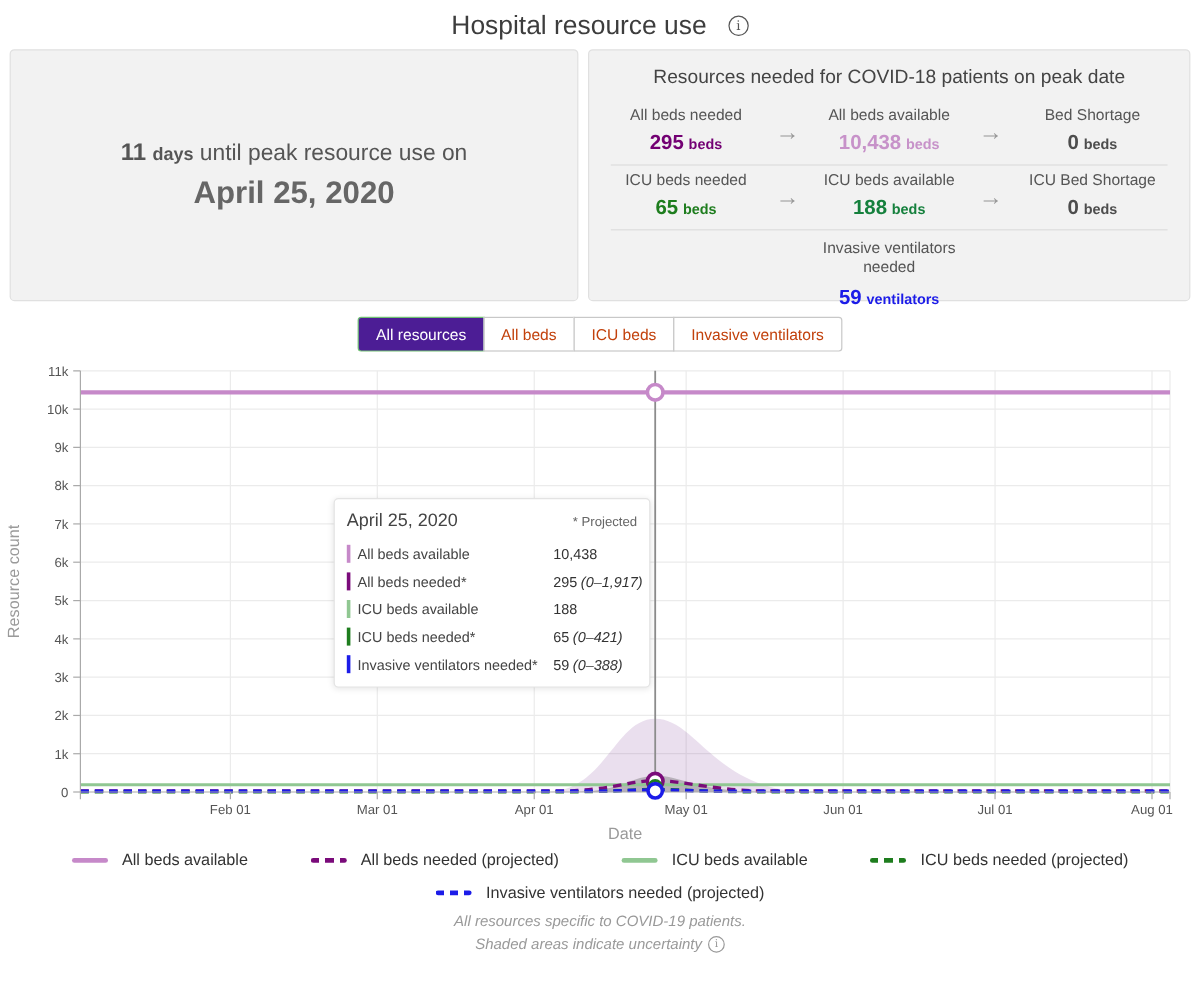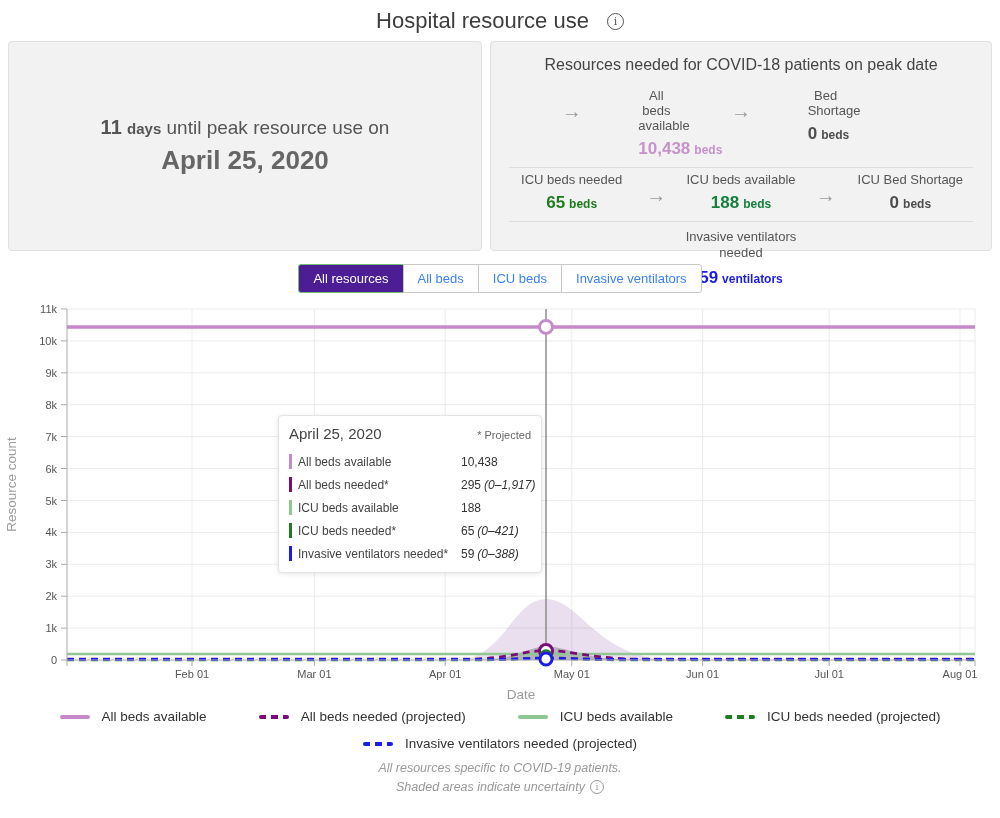--- a/index.html
+++ b/index.html
@@ -45,21 +45,21 @@
   .c-purple-dark { color: #730073; }
   .c-purple-light { color: #c792c9; }
   .c-green-dark { color: #1e7d1e; }
   .c-green-light { color: #15803d; }
   .c-blue { color: #1c1ce8; }
   .c-gray-dark { color: #4d4d4d; }
   
   .tabs { display: flex; justify-content: center; margin-top: 13px; }
   .tab {
     font-family: "Liberation Sans", sans-serif;
-    font-size: 13px; color: #3b82f6; background: #fff; border: 1px solid #c8c8c8;
+    font-size: 13px; color: #c2410c; background: #fff; border: 1px solid #c8c8c8;
     padding: 6px 14px; margin-left: -1px; cursor: pointer;
   }
   .tab:first-child { border-radius: 3px 0 0 3px; margin-left: 0; }
   .tab:last-child { border-radius: 0 3px 3px 0; }
   .tab.active { background: #4c1d95; border-color: #70bf73; color: #fff; }
   
   .chart-wrap { position: relative; width: 1000px; height: 408px; margin-top: 4px; }
   .tooltip {
     position: absolute; left: 278px; top: 118px; width: 264px;
     background: #fff; border: 1px solid #e3e3e3; border-radius: 4px;
@@ -108,20 +108,24 @@
       <b class="count">11</b>
       <b class="unit">days</b><span> until peak resource use on</span>
     </div>
     <div class="peak-date">April 25, 2020</div>
   </div>
 
   <div class="panel resources-panel">
     <div class="resources-title">Resources needed for COVID-18 patients on peak date</div>
 
     <div class="stat-row">
+      <div class="stat-cell">
+        <div class="stat-label">All beds needed</div>
+        <div class="c-purple-dark"><span class="stat-value">295</span><span class="stat-unit">beds</span></div>
+      </div>
       <div class="arrow-cell">→</div>
       <div class="stat-cell">
         <div class="stat-label">All beds available</div>
         <div class="c-purple-light"><span class="stat-value">10,438</span><span class="stat-unit">beds</span></div>
       </div>
       <div class="arrow-cell">→</div>
       <div class="stat-cell">
         <div class="stat-label">Bed Shortage</div>
         <div class="c-gray-dark"><span class="stat-value">0</span><span class="stat-unit">beds</span></div>
       </div>

